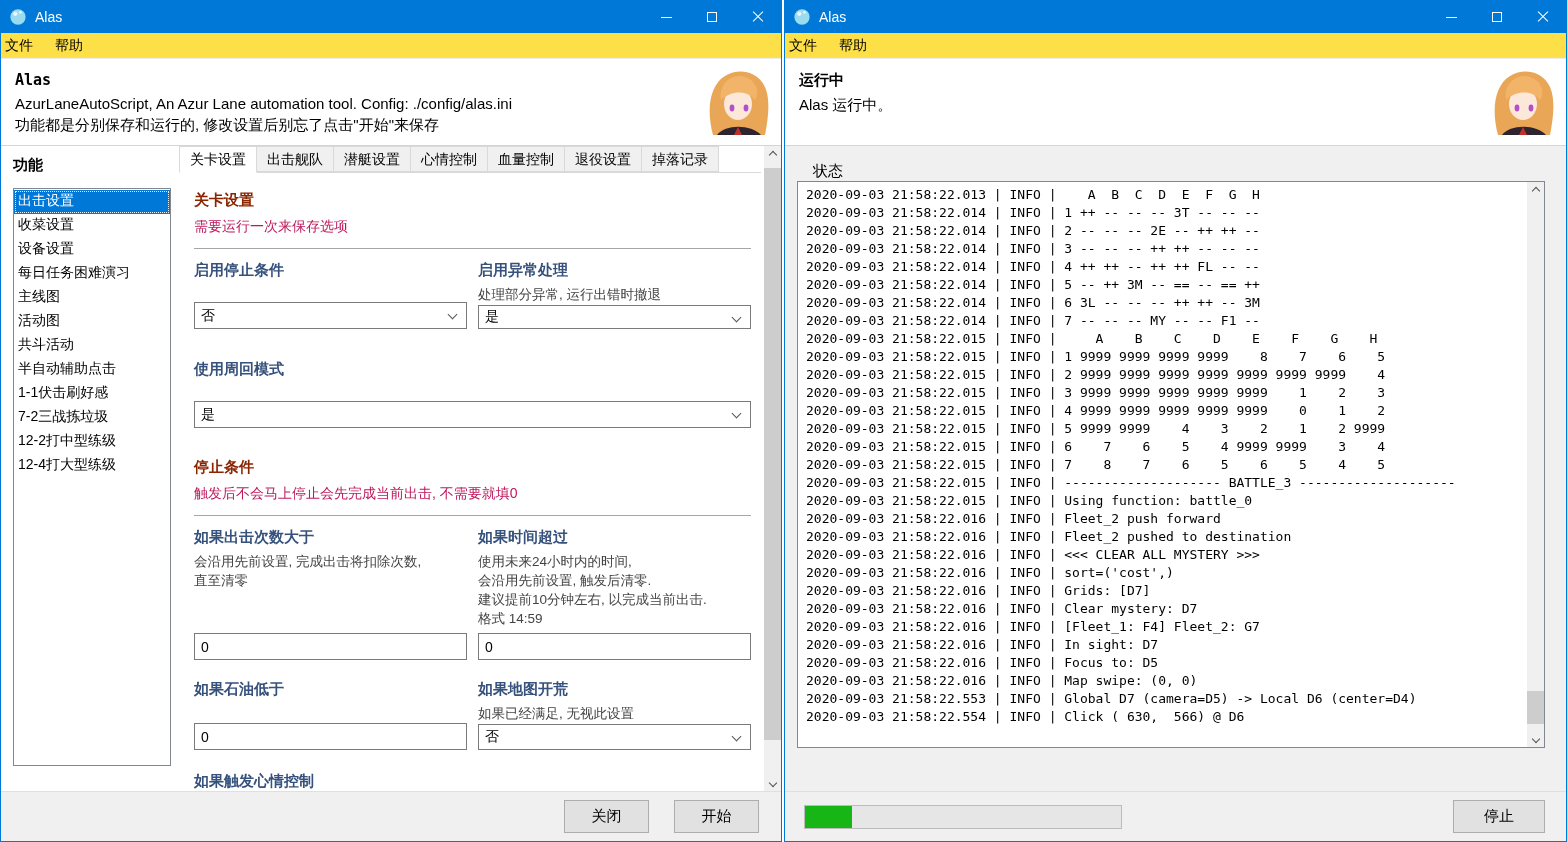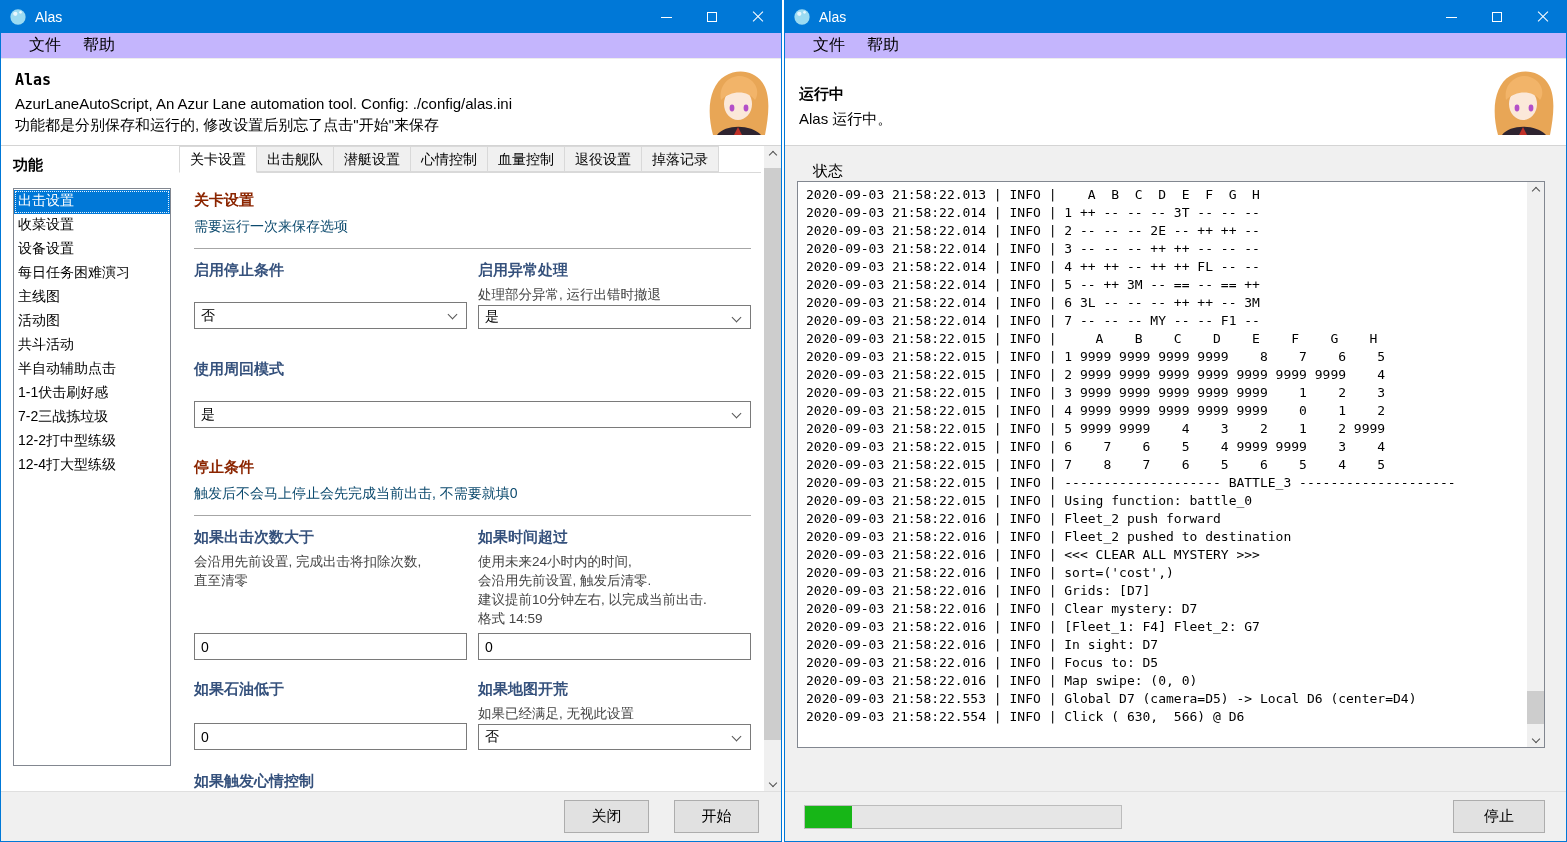--- a/index.html
+++ b/index.html
@@ -15,50 +15,50 @@
   .win-controls { margin-left:auto; display:flex; height:32px; }
   .win-btn { width:46px; height:32px; display:flex; align-items:center; justify-content:center; }
   .glyph-min { width:11px; height:1px; background:#fff; }
   .glyph-max { width:10px; height:10px; border:1px solid #fff; }
   .glyph-close { position:relative; width:12px; height:12px; }
   .glyph-close::before,.glyph-close::after { content:""; position:absolute; left:-1px; top:5px; width:14px; height:1px; background:#fff; }
   .glyph-close::before { transform:rotate(45deg); }
   .glyph-close::after { transform:rotate(-45deg); }
 
   
-  .menubar { flex:0 0 26px; background:#c4b5fd; display:flex; align-items:center; padding-left:28px; gap:22px; font-size:16px; border-bottom:1px solid #ededed; }
+  .menubar { flex:0 0 26px; background:#fde047; display:flex; align-items:center; padding-left:4px; gap:22px; font-size:14px; border-bottom:1px solid #ededed; }
   .menu-item { cursor:default; }
 
   
   .app-header { flex:0 0 87px; background:#fff; border-bottom:1px solid #d4d4d4; position:relative; padding:12px 0 0 14px; }
   .app-name { font-family:"DejaVu Sans Mono","Liberation Mono",monospace; font-weight:bold; font-size:15px; }
   .app-subtitle { font-size:15px; margin-top:6px; }
   .app-note { font-size:15px; margin-top:4px; }
-  .status-title { font-size:15px; font-weight:bold; margin-top:14px; }
+  .status-title { font-size:15px; font-weight:bold; }
   .status-text { font-size:15px; margin-top:6px; }
   .avatar { position:absolute; right:10px; top:10px; width:66px; height:66px; }
 
   
   .left-body { flex:1; position:relative; background:#fff; overflow:hidden; }
   .sidebar { position:absolute; left:0; top:0; width:178px; height:100%; padding:10px 0 0 12px; }
   .sidebar-heading { font-size:15px; font-weight:bold; }
   .listbox { margin-top:13px; width:158px; height:578px; border:1px solid #828790; background:#fff; overflow:hidden; padding-top:1px; }
   .list-item { height:24px; line-height:20px; font-size:14px; padding-left:4px; white-space:nowrap; }
   .list-item.selected { background:var(--selection,#0078d7); color:#fff; outline:1px dotted #e6f2fb; outline-offset:-2px; }
 
   
   .tab-strip { position:absolute; left:178px; top:0; right:20px; height:27px; display:flex; border-bottom:1px solid #d9d9d9; background:#fff; }
   .tab { font-size:14px; padding:0 10px; line-height:25px; background:#f0f0f0; border:1px solid #d9d9d9; border-left:none; white-space:nowrap; }
   .tab:first-child { border-left:1px solid #d9d9d9; }
   .tab.selected { background:#fff; border-bottom:1px solid #fff; margin-bottom:-1px; }
 
   
   .form { position:absolute; left:178px; top:27px; right:20px; bottom:0; overflow:hidden; padding:18px 10px 0 15px; }
   .section-title { color:var(--sectioncolor,#8b2500); font-size:15px; font-weight:bold; }
-  .section-desc { font-size:14px; color:#0c4a6e; margin-top:8px; }
+  .section-desc { font-size:14px; color:#be185d; margin-top:8px; }
   .hr { border-top:1px solid #a6a6a6; margin-top:12px; }
   .grid2 { display:grid; grid-template-columns:273px 273px; column-gap:11px; margin-top:12px; }
   .cell { display:flex; flex-direction:column; }
   .flabel { font-size:15px; font-weight:bold; color:var(--labelcolor,#35517c); }
   .fdesc { font-size:13.5px; color:#444; white-space:pre-line; margin-top:6px; line-height:1.4; }
   .ctrl { margin-top:auto; }
   .combo { position:relative; height:27px; border:1px solid #7a7a7a; background:#fff; font-size:14px; display:flex; align-items:center; padding-left:6px; }
   .chev { width:7px; height:7px; border-right:1px solid #565656; border-bottom:1px solid #565656; }
   .chev.down { transform:rotate(45deg); }
   .chev.up { transform:rotate(-135deg); }

